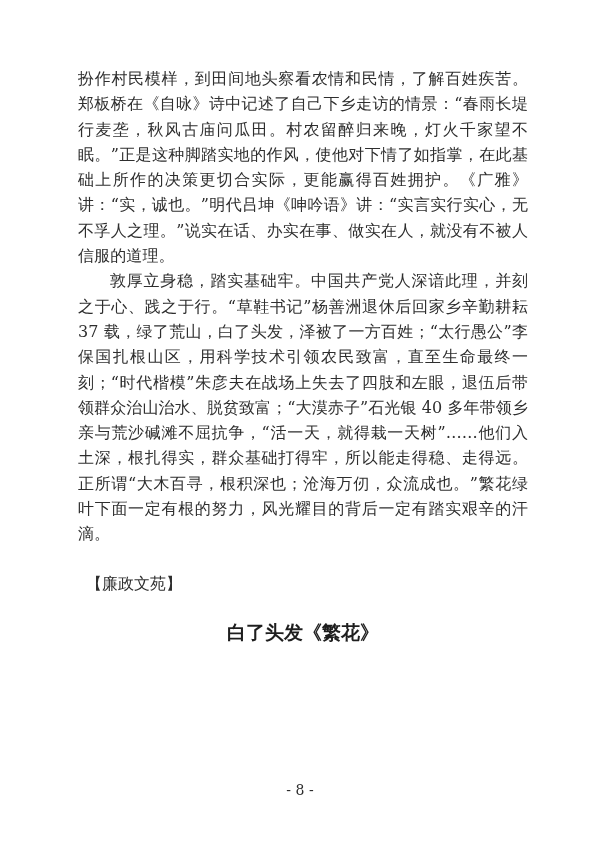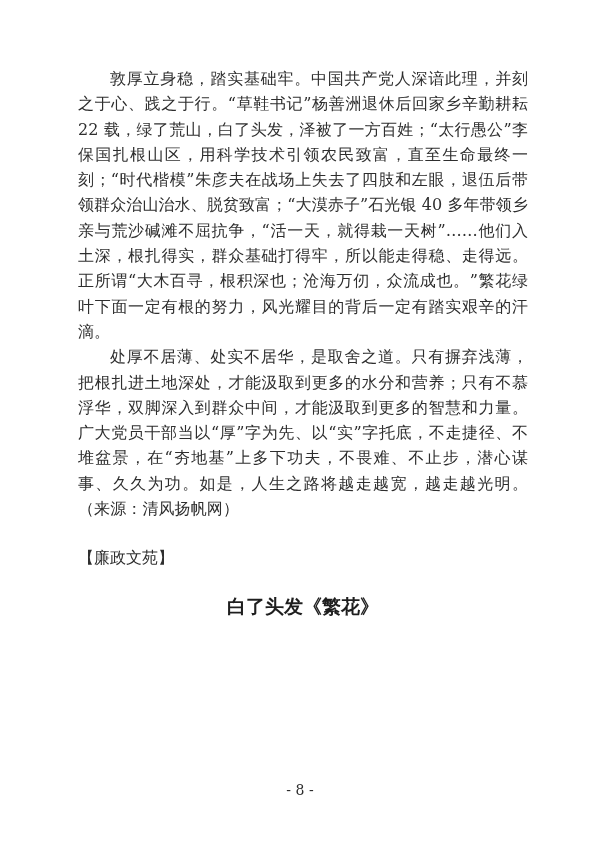--- a/index.html
+++ b/index.html
@@ -28,21 +28,21 @@
     font-size: 16px;
     line-height: 25.3px;
     text-align: justify;
     letter-spacing: 0.1px;
     color: #2e2e2e;
   }
   .para.indent {
     text-indent: 2em;
   }
   .section-label {
-    margin: 26px 0 0 0;
+    margin: 26px 0 0 8px;
     font-size: 16px;
     line-height: 22px;
     color: #2e2e2e;
     font-family: Liberation Serif, serif;
   }
   .article-title {
     margin: 24px 0 0 0;
     font-size: 19px;
     line-height: 26px;
     font-weight: bold;
@@ -58,24 +58,24 @@
     font-size: 14px;
     color: #2e2e2e;
   }
 </style>
 </head>
 <body>
 
 <div class="page">
   <div class="body-text">
 
+    <p class="para">扮作村民模样，到田间地头察看农情和民情，了解百姓疾苦。郑板桥在《自咏》诗中记述了自己下乡走访的情景：“春雨长堤行麦垄，秋风古庙问瓜田。村农留醉归来晚，灯火千家望不眠。”正是这种脚踏实地的作风，使他对下情了如指掌，在此基础上所作的决策更切合实际，更能赢得百姓拥护。《广雅》讲：“实，诚也。”明代吕坤《呻吟语》讲：“实言实行实心，无不孚人之理。”说实在话、办实在事、做实在人，就没有不被人信服的道理。</p>
 
-    <p class="para indent">敦厚立身稳，踏实基础牢。中国共产党人深谙此理，并刻之于心、践之于行。“草鞋书记”杨善洲退休后回家乡辛勤耕耘 22 载，绿了荒山，白了头发，泽被了一方百姓；“太行愚公”李保国扎根山区，用科学技术引领农民致富，直至生命最终一刻；“时代楷模”朱彦夫在战场上失去了四肢和左眼，退伍后带领群众治山治水、脱贫致富；“大漠赤子”石光银 40 多年带领乡亲与荒沙碱滩不屈抗争，“活一天，就得栽一天树”……他们入土深，根扎得实，群众基础打得牢，所以能走得稳、走得远。正所谓“大木百寻，根积深也；沧海万仞，众流成也。”繁花绿叶下面一定有根的努力，风光耀目的背后一定有踏实艰辛的汗滴。</p>
+    <p class="para indent">敦厚立身稳，踏实基础牢。中国共产党人深谙此理，并刻之于心、践之于行。“草鞋书记”杨善洲退休后回家乡辛勤耕耘 37 载，绿了荒山，白了头发，泽被了一方百姓；“太行愚公”李保国扎根山区，用科学技术引领农民致富，直至生命最终一刻；“时代楷模”朱彦夫在战场上失去了四肢和左眼，退伍后带领群众治山治水、脱贫致富；“大漠赤子”石光银 40 多年带领乡亲与荒沙碱滩不屈抗争，“活一天，就得栽一天树”……他们入土深，根扎得实，群众基础打得牢，所以能走得稳、走得远。正所谓“大木百寻，根积深也；沧海万仞，众流成也。”繁花绿叶下面一定有根的努力，风光耀目的背后一定有踏实艰辛的汗滴。</p>
 
-    <p class="para indent">处厚不居薄、处实不居华，是取舍之道。只有摒弃浅薄，把根扎进土地深处，才能汲取到更多的水分和营养；只有不慕浮华，双脚深入到群众中间，才能汲取到更多的智慧和力量。广大党员干部当以“厚”字为先、以“实”字托底，不走捷径、不堆盆景，在“夯地基”上多下功夫，不畏难、不止步，潜心谋事、久久为功。如是，人生之路将越走越宽，越走越光明。（来源：清风扬帆网）</p>
 
     <p class="section-label">【廉政文苑】</p>
 
     <h1 class="article-title">白了头发《繁花》</h1>
 
   </div>
 
   <div class="page-footer">- 8 -</div>
 </div>
 

